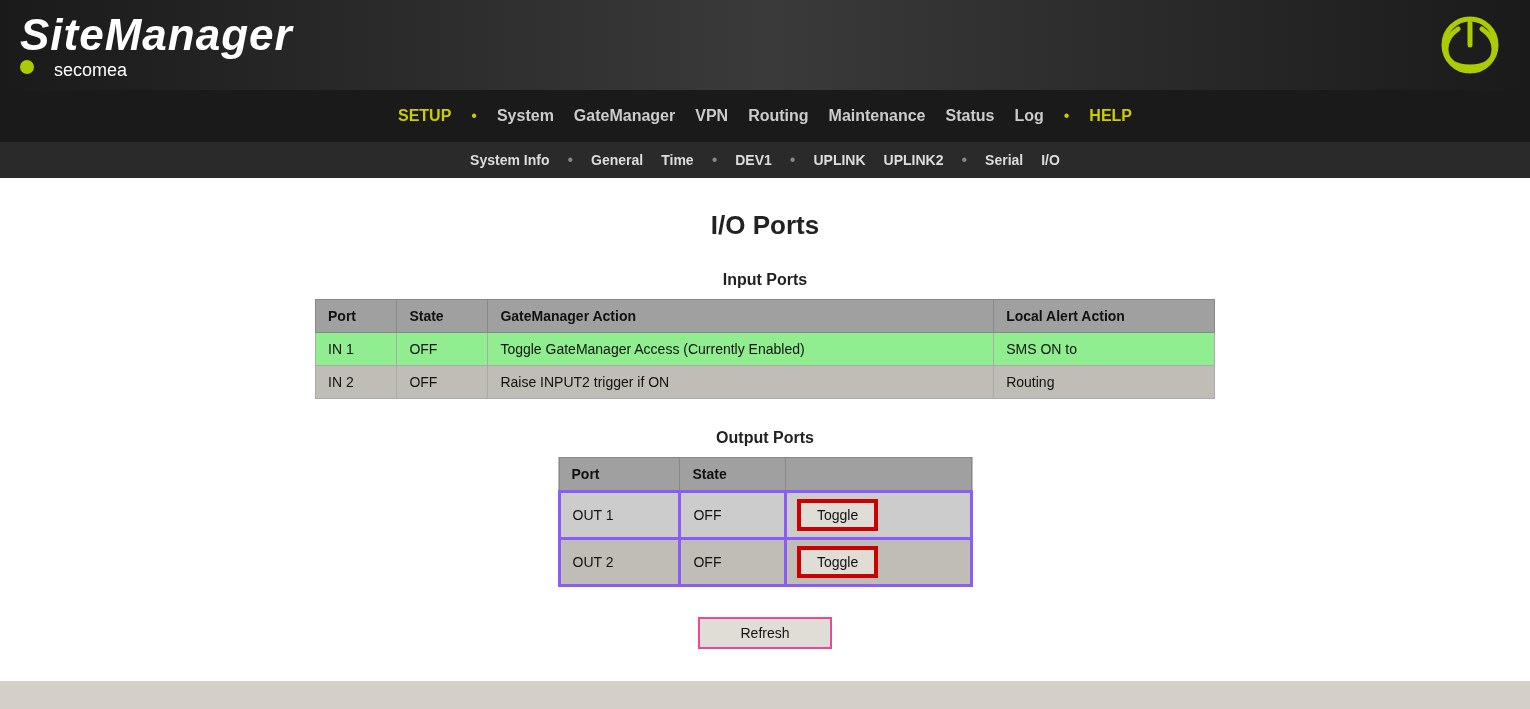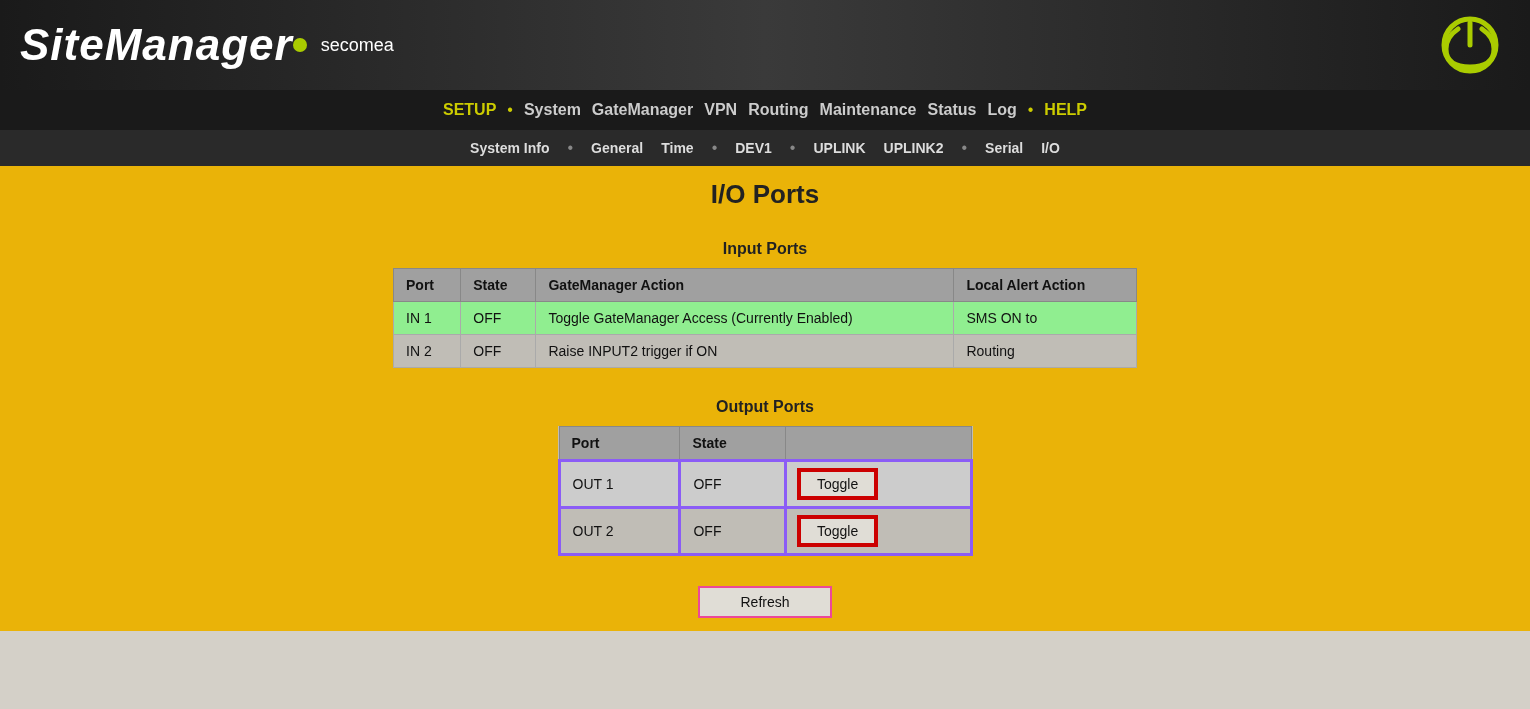--- a/index.html
+++ b/index.html
@@ -14,34 +14,33 @@
     .header {
       background: linear-gradient(to right, #1a1a1a, #3a3a3a, #1a1a1a);
       height: 90px;
       display: flex;
       align-items: center;
       padding: 0 20px;
       position: relative;
     }
     .logo-area {
       display: flex;
-      flex-direction: row;
+      flex-direction: column;
     }
     .logo-sitemanager {
       font-size: 44px;
       color: white;
       font-style: italic;
       font-weight: bold;
       font-family: Arial, sans-serif;
       letter-spacing: 1px;
     }
     .logo-secomea {
       display: flex;
-      align-items: center;
-      gap: 14px;
+      gap: 20px;
     }
     .logo-secomea-text {
       color: white;
       font-size: 18px;
       font-family: Arial, sans-serif;
     }
     .secomea-dot {
       width: 14px;
       height: 14px;
       background: #aacc00;
@@ -57,25 +56,25 @@
       height: 60px;
     }
     .power-icon svg {
       width: 60px;
       height: 60px;
     }
 
     
     .main-nav {
       background: #1a1a1a;
-      height: 40px;
+      height: 52px;
       display: flex;
       align-items: center;
       justify-content: center;
-      gap: 11px;
+      gap: 20px;
     }
     .main-nav a {
       color: #cccccc;
       text-decoration: none;
       font-size: 16px;
       font-weight: bold;
       font-family: Arial, sans-serif;
     }
     .main-nav a.active {
       color: #cccc00;
@@ -104,22 +103,22 @@
       font-weight: bold;
       font-family: Arial, sans-serif;
     }
     .sub-nav .dot {
       color: #888;
       font-size: 16px;
     }
 
     
     .content {
-      background: #eab308;
-      padding: 13px 40px;
+      background: #ffffff;
+      padding: 32px 40px;
     }
 
     .page-title {
       text-align: center;
       font-size: 26px;
       font-weight: bold;
       color: #222;
       margin-bottom: 30px;
       font-family: Arial, sans-serif;
     }
@@ -129,21 +128,21 @@
       font-size: 16px;
       font-weight: bold;
       color: #222;
       margin-bottom: 10px;
       font-family: Arial, sans-serif;
     }
 
     
     .input-ports-container {
       margin: 0 auto 30px auto;
-      width: 744px;
+      width: 900px;
     }
 
     .input-table {
       width: 100%;
       border-collapse: collapse;
       background: #c0bdb6;
     }
     .input-table thead tr {
       background: #a0a0a0;
     }

